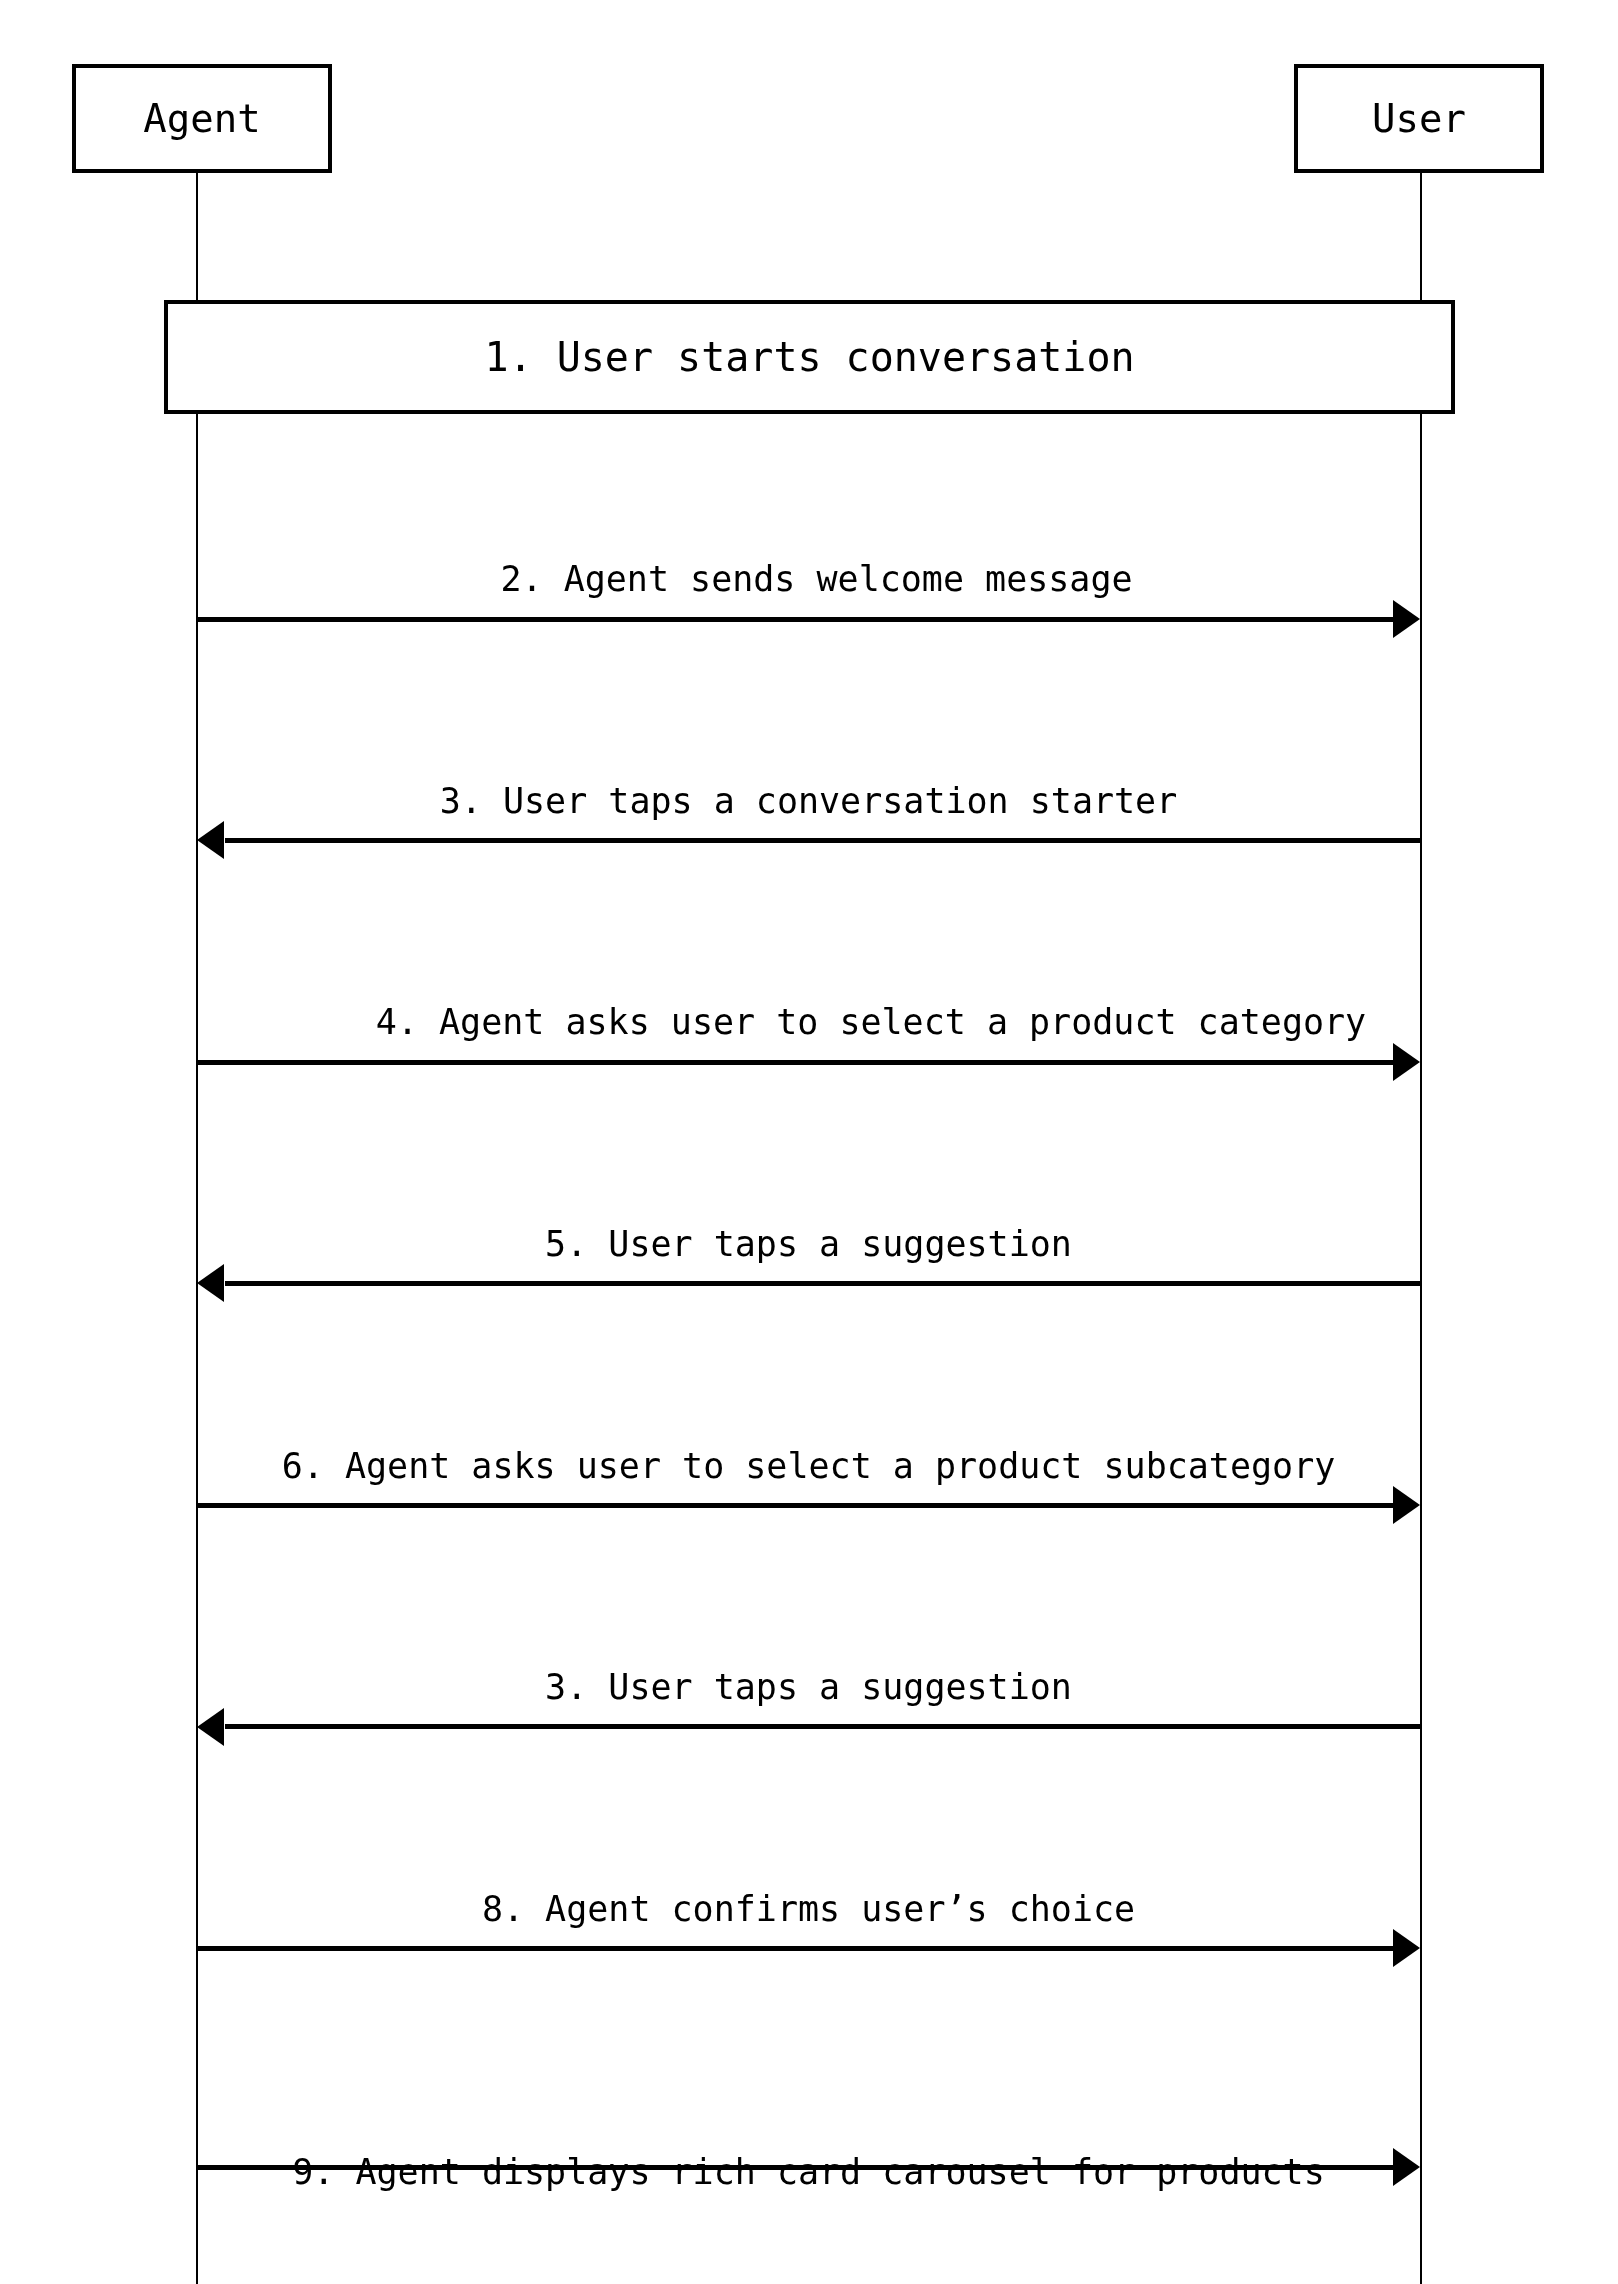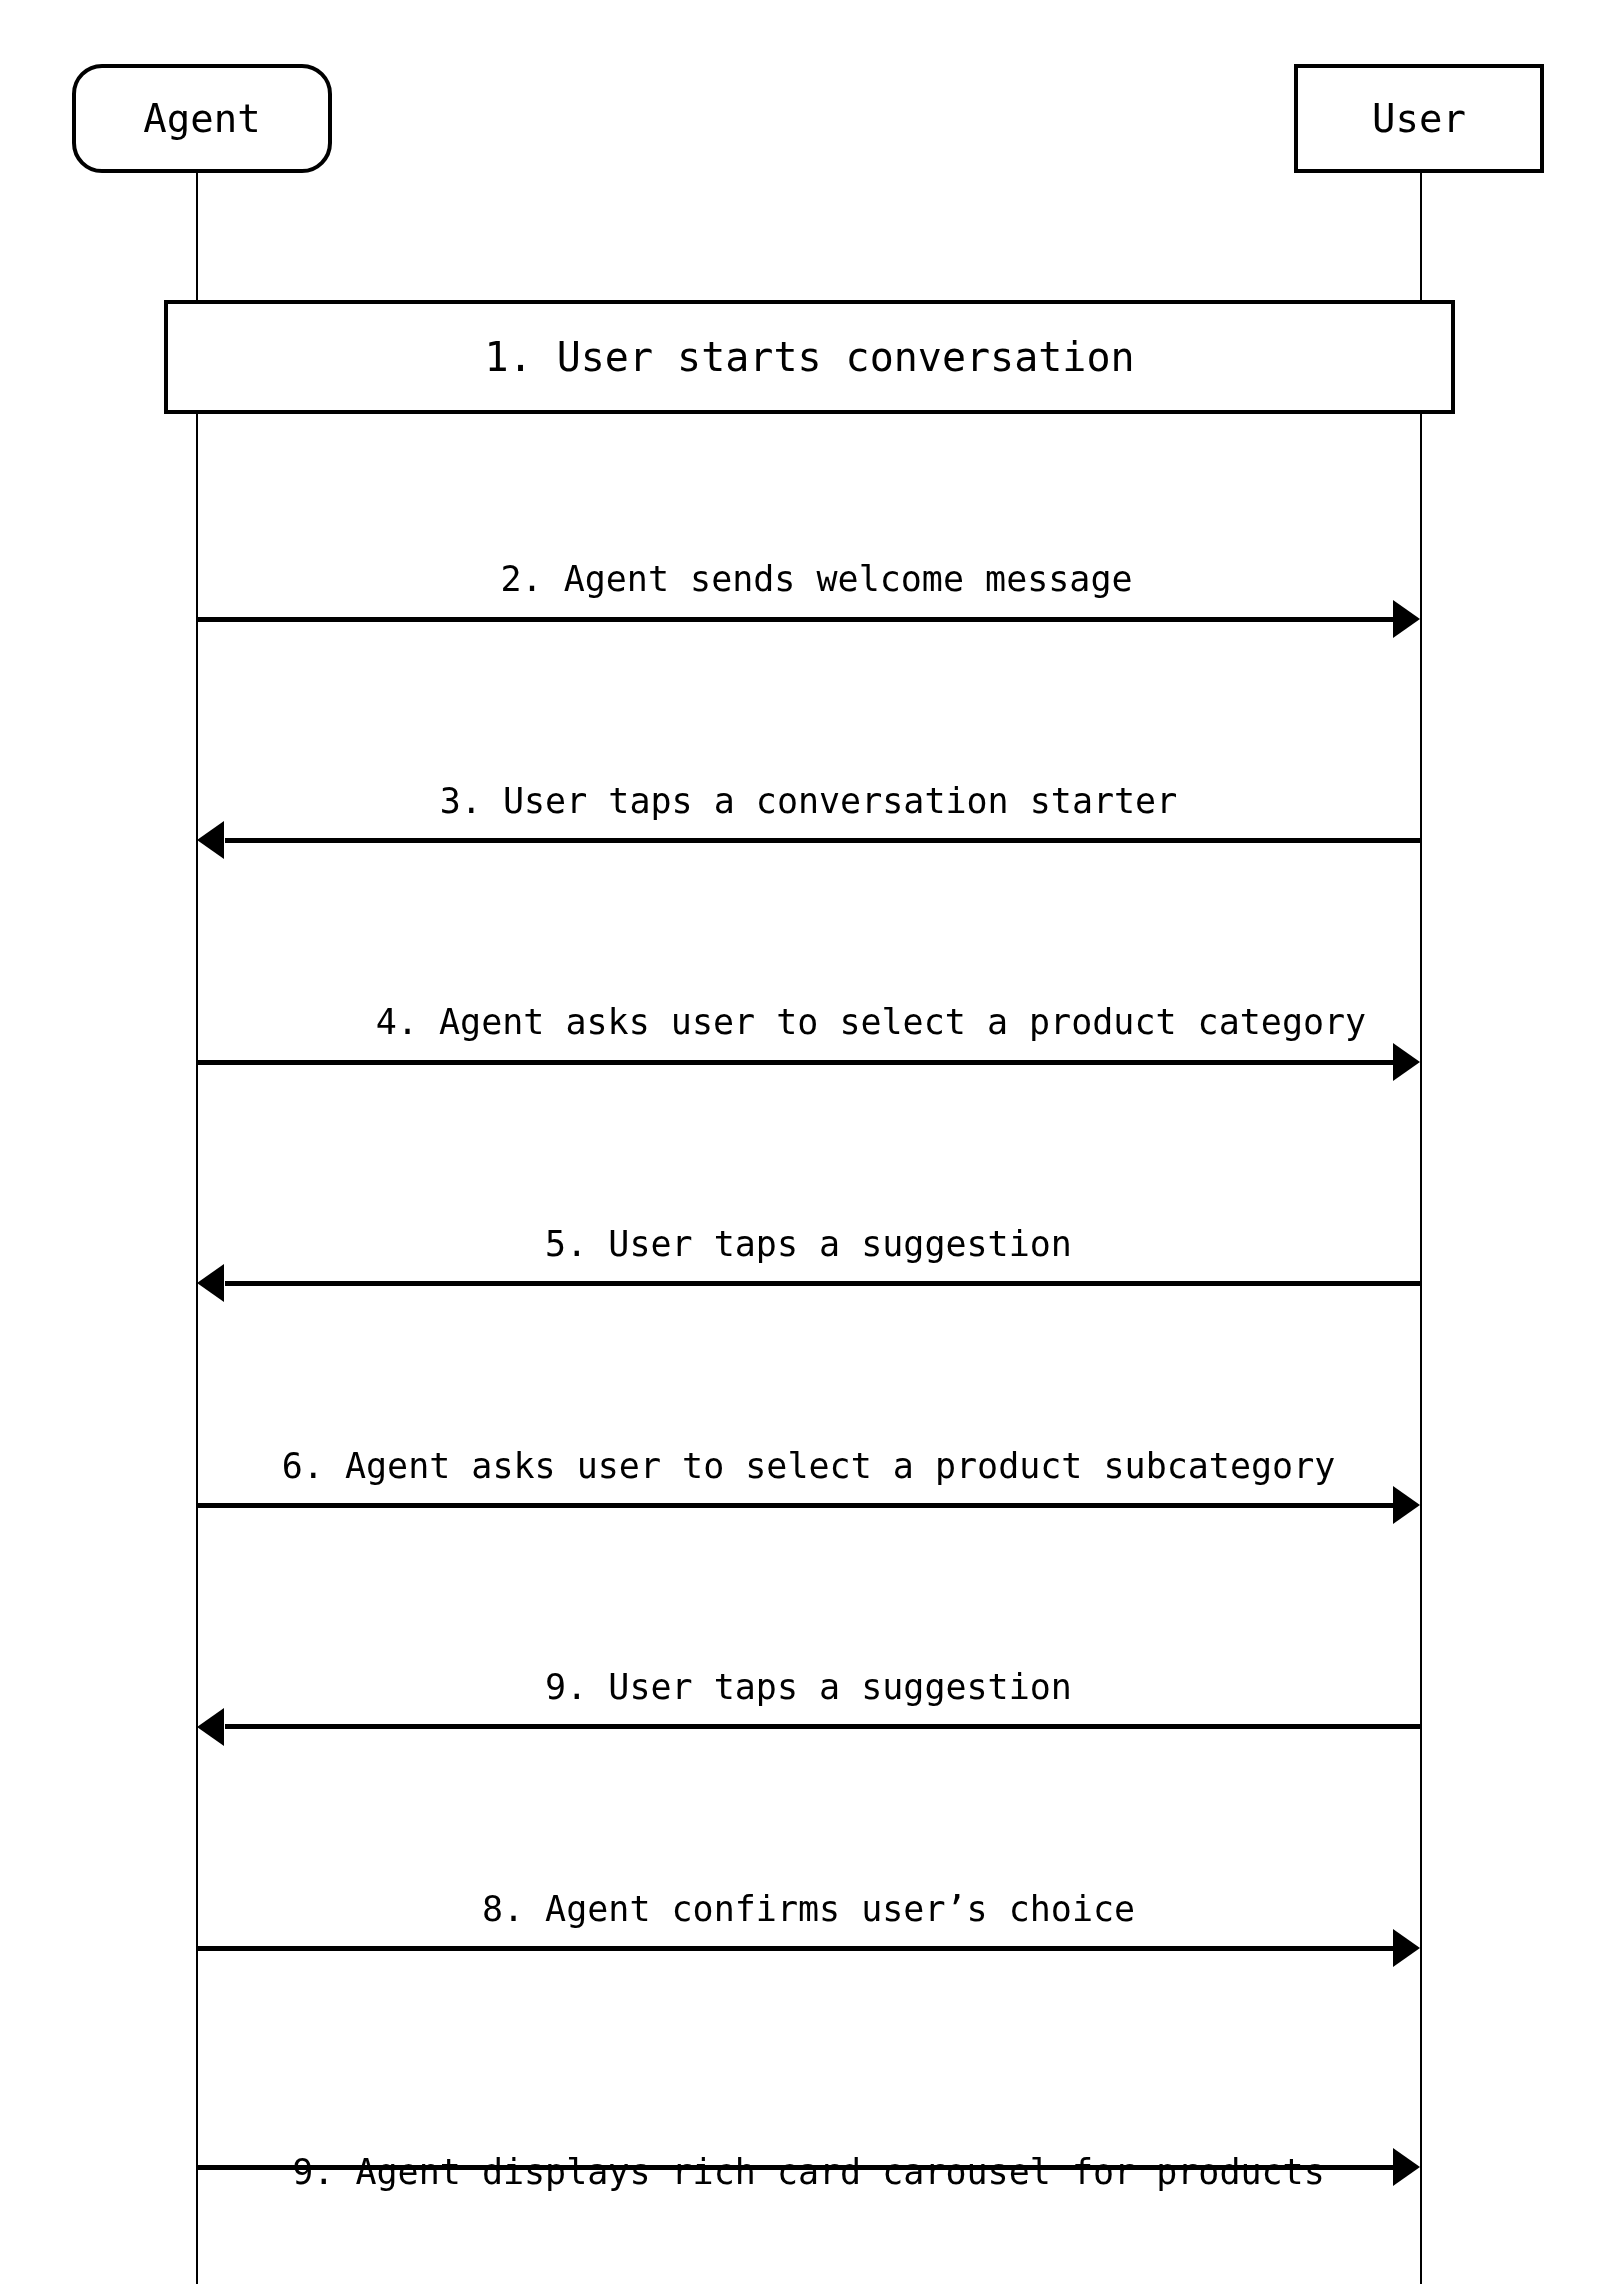--- a/index.html
+++ b/index.html
@@ -90,21 +90,21 @@
     border-bottom:19px solid transparent;
     border-right:27px solid #000000;
   }
 </style>
 </head>
 <body>
 
 <div id="stage">
     <div class="lifeline" style="left: 196px; top: 173px; height: 3025px;"></div>
     <div class="lifeline" style="left: 1420px; top: 173px; height: 3025px;"></div>
-    <div class="actor-box" style="left: 72px; top: 64px; width: 260px; height: 109px; border-radius: 30px;">
+    <div class="actor-box" style="left: 72px; top: 64px; width: 260px; height: 109px;">
       <div class="actor-label">Agent</div>
     </div>
     <div class="actor-box" style="left: 1294px; top: 64px; width: 250px; height: 109px;">
       <div class="actor-label">User</div>
     </div>
     <div class="note-box" style="left: 164px; top: 300px; width: 1291px; height: 114px;">
       <div class="note-label">1. User starts conversation</div>
     </div>
     <div class="msg-line" style="left: 197px; width: 1196px; top: 617px;"></div>
     <div class="arrowhead right" style="top: 600px; left: 1393px;"></div>
@@ -116,21 +116,21 @@
     <div class="arrowhead right" style="top: 1043px; left: 1393px;"></div>
     <div class="msg-label" style="left: 197px; width: 1348px; top: 1000px;">4. Agent asks user to select a product category</div>
     <div class="msg-line" style="left: 225px; width: 1196px; top: 1281px;"></div>
     <div class="arrowhead left" style="top: 1264px; left: 197px;"></div>
     <div class="msg-label" style="left: 197px; width: 1223px; top: 1222px;">5. User taps a suggestion</div>
     <div class="msg-line" style="left: 197px; width: 1196px; top: 1503px;"></div>
     <div class="arrowhead right" style="top: 1486px; left: 1393px;"></div>
     <div class="msg-label" style="left: 197px; width: 1223px; top: 1444px;">6. Agent asks user to select a product subcategory</div>
     <div class="msg-line" style="left: 225px; width: 1196px; top: 1724px;"></div>
     <div class="arrowhead left" style="top: 1708px; left: 197px;"></div>
-    <div class="msg-label" style="left: 197px; width: 1223px; top: 1665px;">9. User taps a suggestion</div>
+    <div class="msg-label" style="left: 197px; width: 1223px; top: 1665px;">3. User taps a suggestion</div>
     <div class="msg-line" style="left: 197px; width: 1196px; top: 1946px;"></div>
     <div class="arrowhead right" style="top: 1929px; left: 1393px;"></div>
     <div class="msg-label" style="left: 197px; width: 1223px; top: 1887px;">8. Agent confirms user’s choice</div>
     <div class="msg-line" style="left: 197px; width: 1196px; top: 2165px;"></div>
     <div class="arrowhead right" style="top: 2148px; left: 1393px;"></div>
     <div class="msg-label" style="left: 197px; width: 1223px; top: 2106px; margin-top: 44px;">9. Agent displays rich card carousel for products</div>
   </div>
 
 
 </body></html>

